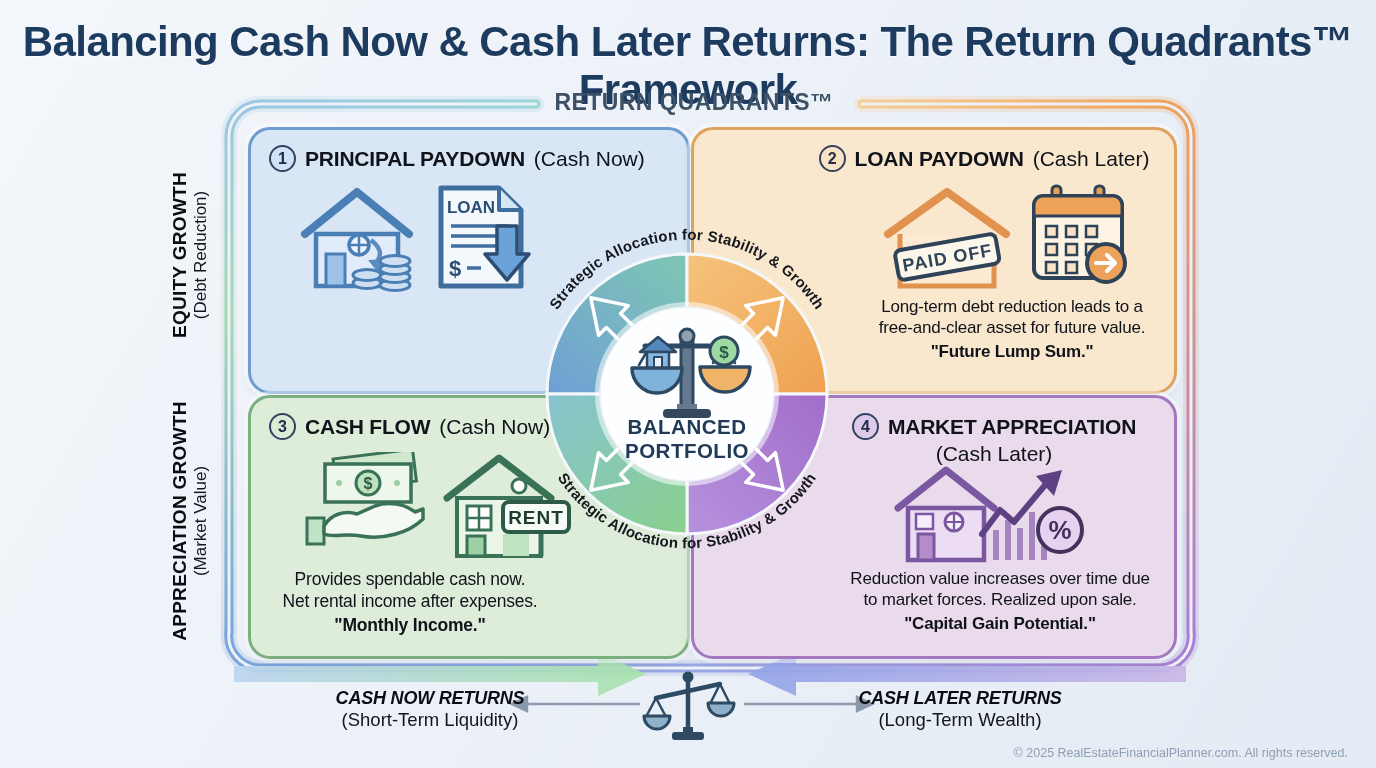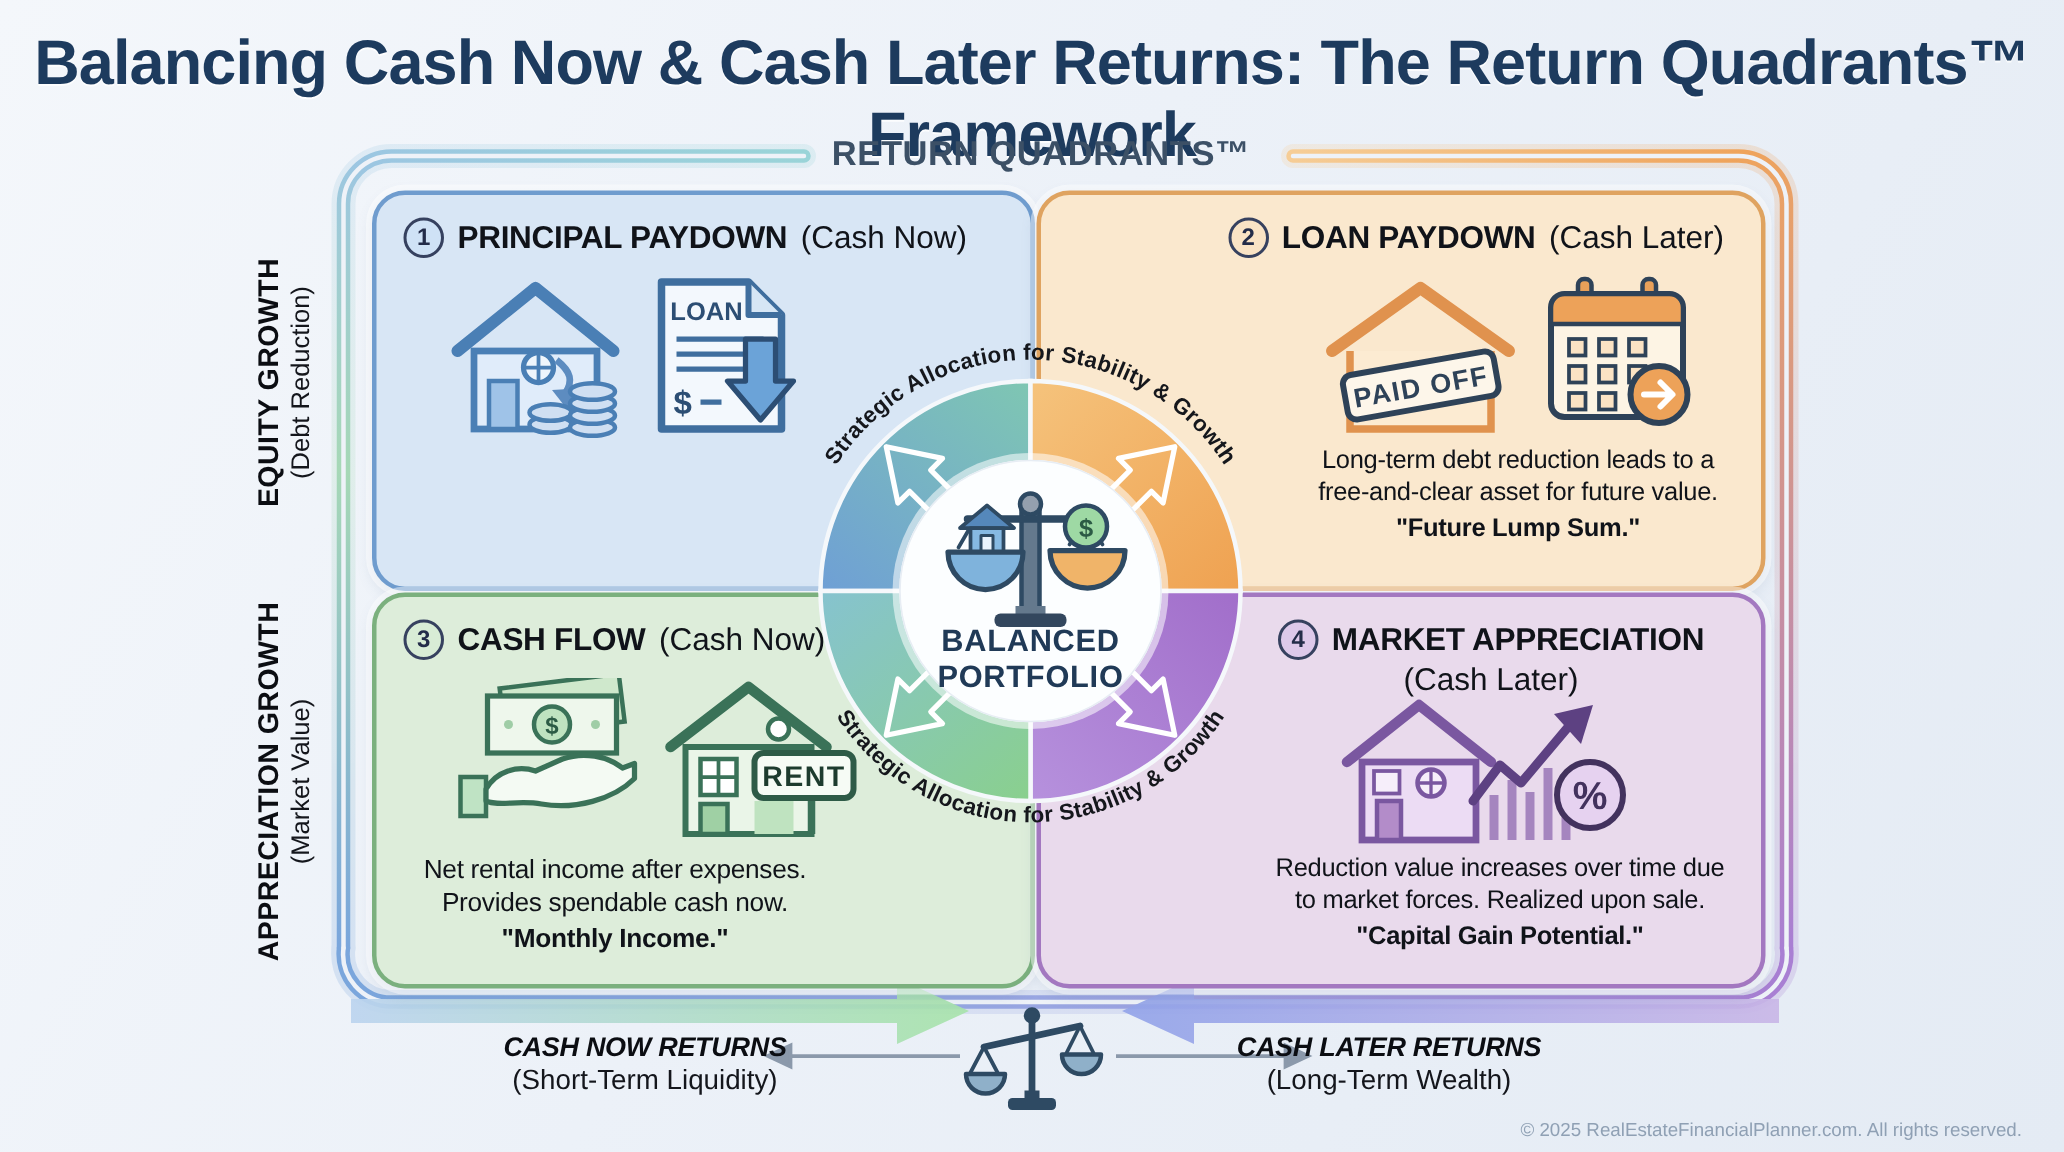--- a/index.html
+++ b/index.html
@@ -38,21 +38,21 @@
   .d1{left:0;right:118px;top:162px;} .d2{left:160px;right:4px;top:166px;font-size:17px;}
   .d3{left:0;right:118px;top:170px;} .d4{left:134px;right:2px;top:170px;font-size:17px;}
   .q-quote{font-weight:800;margin-top:2px;}
   
   .vlabel{position:absolute;z-index:2;width:300px;text-align:center;transform:rotate(-90deg);}
   #vl-top{left:40px;top:234px;} #vl-bottom{left:40px;top:500px;}
   .vmain{font-size:19px;font-weight:800;color:#0b0d12;letter-spacing:.3px;}
   .vsub{font-size:17px;color:#14161c;}
   
   .blabel{position:absolute;z-index:2;width:300px;text-align:center;}
-  #bl-left{left:280px;top:688px;} #bl-right{left:776px;top:688px;}
+  #bl-left{left:280px;top:688px;} #bl-right{left:810px;top:688px;}
   .bmain{font-size:18px;font-weight:800;color:#0b0d12;letter-spacing:-.2px;font-style:italic;}
   .bsub{font-size:18.5px;color:#14161c;}
   #copyright{position:absolute;z-index:2;right:28px;top:746px;font-size:12.5px;color:#8fa0b4;text-align:center;}
   .arc-text{font-size:15px;font-weight:800;letter-spacing:.2px;fill:#15171c;}
   .center-word{font-size:20.5px;font-weight:800;fill:#203a57;letter-spacing:.5px;}
 </style>
 </head>
 <body>
 
 <div id="stage">
@@ -232,22 +232,22 @@
         <rect x="24" y="54" width="24" height="24" fill="#ffffff" stroke="#3a7258" stroke-width="3"></rect>
         <path d="M 36 54 L 36 78 M 24 66 L 48 66" stroke="#3a7258" stroke-width="2.5"></path>
         <rect x="24" y="84" width="18" height="20" fill="#9fd0a4" stroke="#3a7258" stroke-width="3"></rect>
         <rect x="60" y="82" width="26" height="22" fill="#bfe3c0" stroke="none"></rect>
         <line x1="98" y1="76" x2="98" y2="104" stroke="#3a7258" stroke-width="5"></line>
         <rect x="60" y="50" width="66" height="30" rx="6" fill="#f6fbf5" stroke="#2e5b47" stroke-width="4"></rect>
         <text x="93" y="72" text-anchor="middle" font-size="19" font-weight="800" fill="#1d3b2e" letter-spacing="1">RENT</text>
       </svg>
     </div>
     <div class="q-desc d3">
+      <div>Provides spendable cash now.</div>
       <div>Net rental income after expenses.</div>
-      <div>Provides spendable cash now.</div>
       <div class="q-quote">"Monthly Income."</div>
     </div>
   </section>
 
   <section class="quadrant q4">
     <div class="q-header">
       <div class="hrow">
         <span class="num" style="background:#ddc9ea;">4</span>
         <span class="q-name">MARKET APPRECIATION</span>
       </div>

